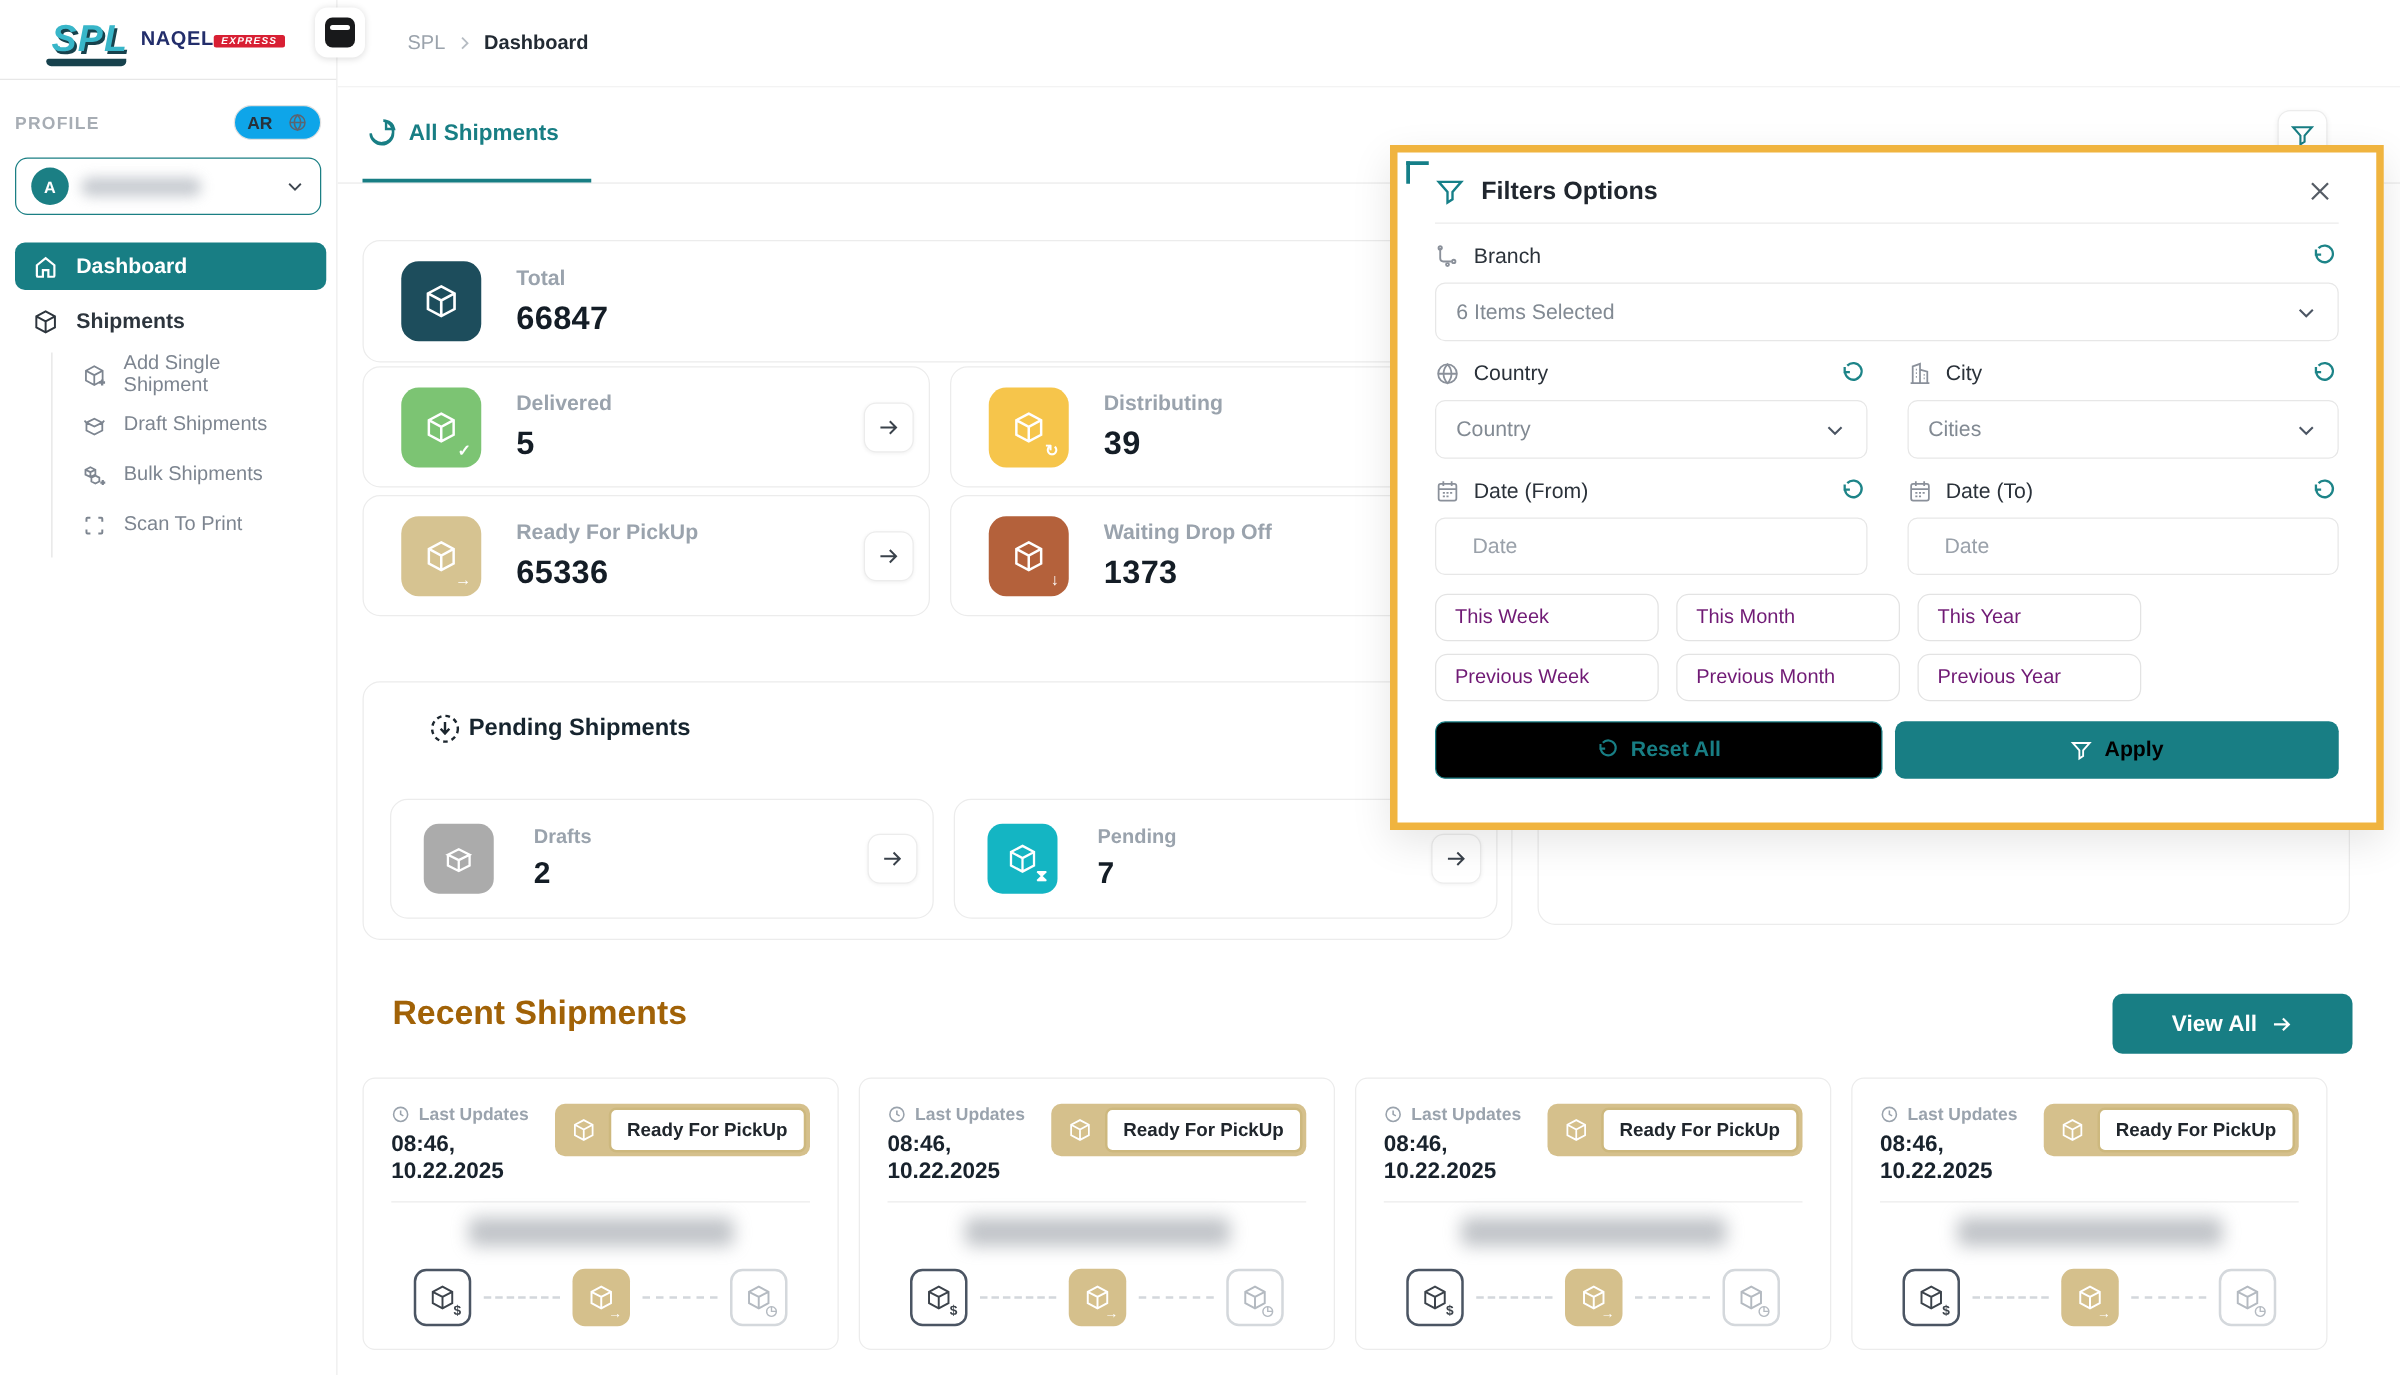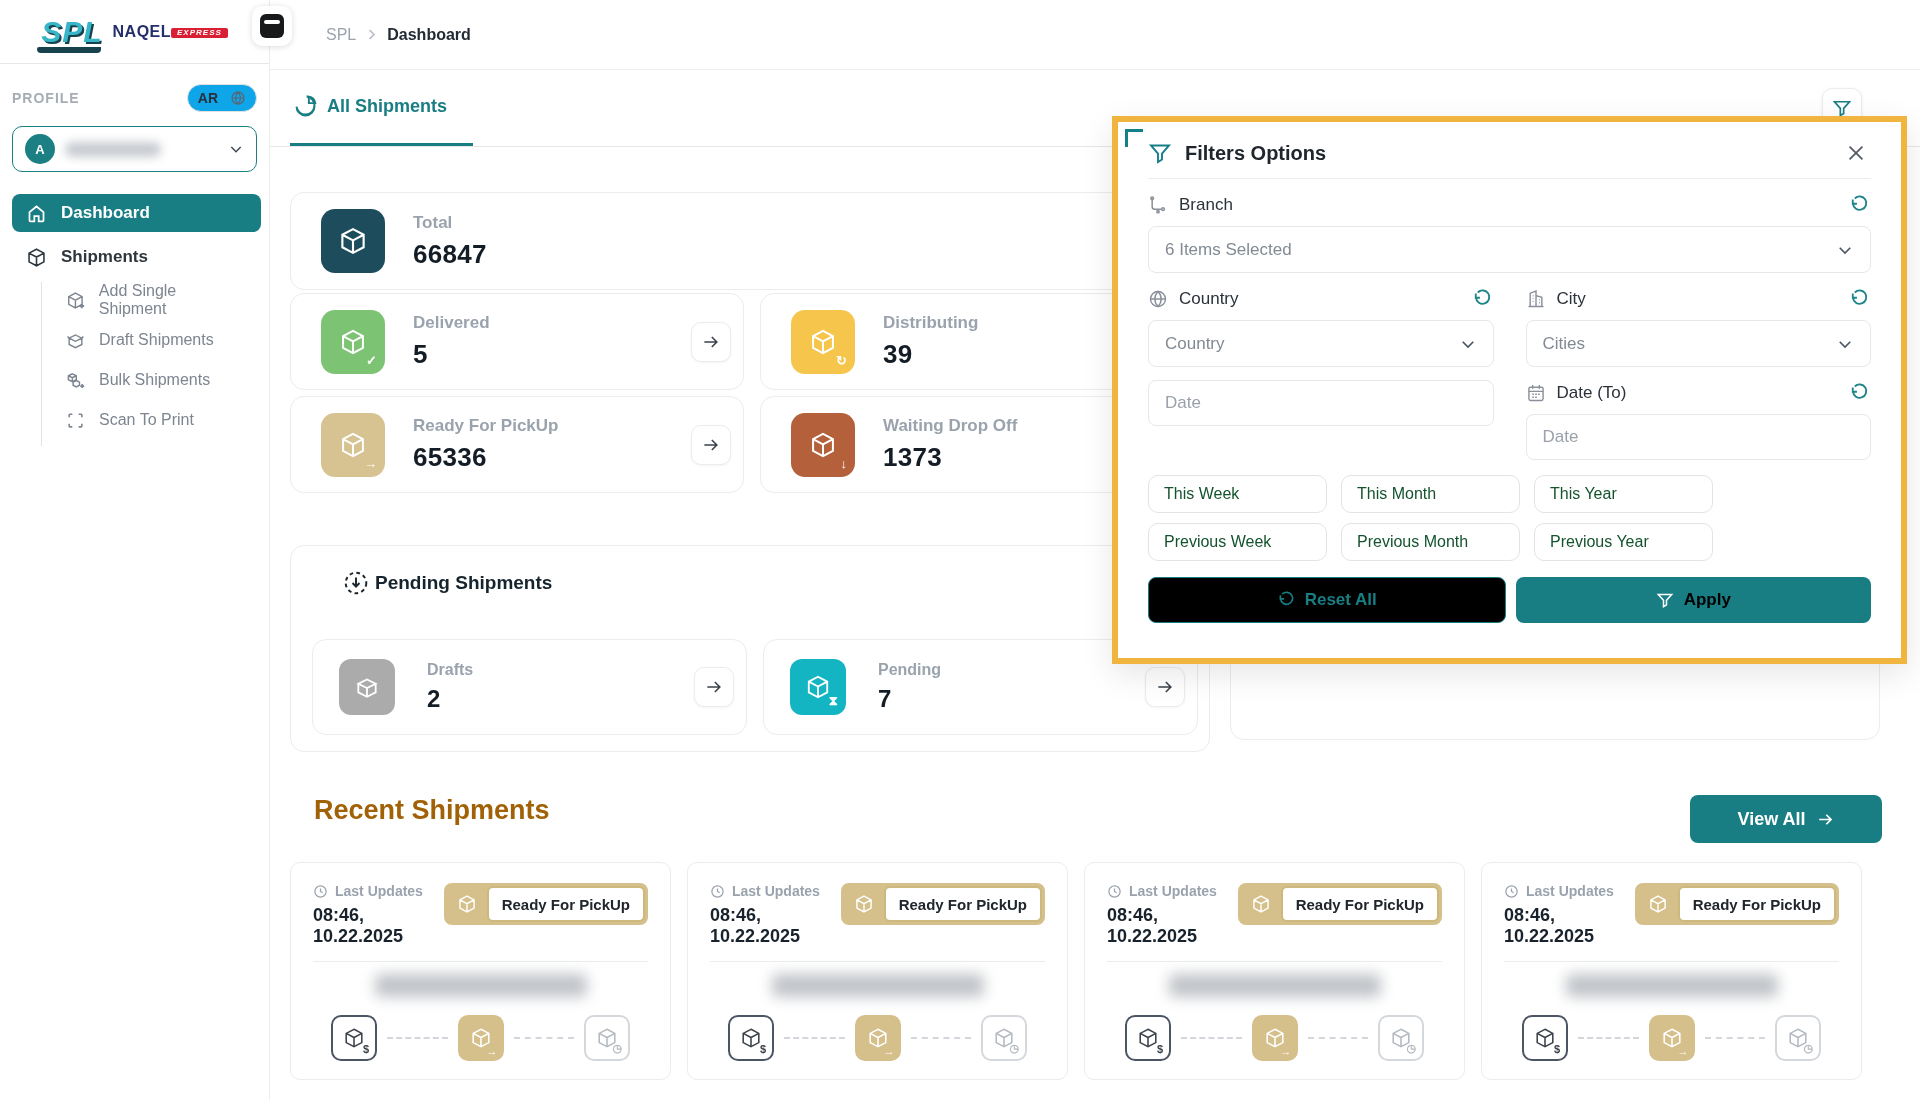--- a/index.html
+++ b/index.html
@@ -126,27 +126,27 @@
   .ftitle { font-size:20px; font-weight:700; color:#20262e; }
   .fclose { margin-left:auto; background:none; border:none; cursor:pointer; display:flex; padding:4px; }
   .fdiv { border-top:1px solid #ececec; margin-bottom:13px; }
   .flabel-row { display:flex; align-items:center; gap:11px; margin-bottom:8px; height:26px; }
   .flabel { font-size:17px; color:#2b323a; }
   .freset { margin-left:auto; background:none; border:none; cursor:pointer; display:flex; padding:2px; }
   .fselect { height:47px; border:1px solid #e7e7e7; border-radius:8px; display:flex; align-items:center;
              padding:0 16px; color:#828a93; font-size:17px; cursor:pointer; margin-bottom:13px;
              background:#fff; justify-content:space-between; }
   .fcols { display:grid; grid-template-columns:1fr 1fr; column-gap:32px; }
-  .finput { height:46px; border:1px solid #e7e7e7; border-radius:8px; padding:0 16px; font-size:17px;
+  .finput { height:46px; border:1px solid #e7e7e7; border-radius:8px; padding:0 29px; font-size:17px;
             color:#2b323a; width:100%; margin-bottom:13px; font-family:"Liberation Sans", sans-serif; }
   .finput::placeholder { color:#9aa1aa; }
   .quick-grid { width:565px; display:grid; grid-template-columns:repeat(3,1fr); gap:10px 14px;
                 margin:2px 0 16px 0; }
   .qbtn { height:38px; border:1px solid #e3e3e3; border-radius:10px; background:#fff; text-align:left;
-          padding:0 15px; font-size:16px; color:#14532d; cursor:pointer;
+          padding:0 15px; font-size:16px; color:#701a75; cursor:pointer;
           font-family:"Liberation Sans", sans-serif; }
   .fbottom { display:flex; gap:10px; }
   .reset-all-btn { flex:1; height:46px; border:1.5px solid #187e84; background:#000000; color:#187e84;
                    border-radius:8px; font-size:17px; font-weight:700; display:flex; align-items:center;
                    justify-content:center; gap:10px; cursor:pointer; font-family:"Liberation Sans", sans-serif; }
   .apply-btn { flex:1; height:46px; border:none; background:#187e84; color:#000000; border-radius:8px;
                font-size:17px; font-weight:700; display:flex; align-items:center; justify-content:center;
                gap:10px; cursor:pointer; font-family:"Liberation Sans", sans-serif; }
 
   svg { display:block; }
@@ -678,20 +678,34 @@
       </div>
       <div class="fselect">
         <span>Cities</span>
         <svg width="18" height="18" viewBox="0 0 24 24" fill="none" stroke="#4b5563" stroke-width="2.2">
             <path d="M5 9l7 7 7-7"></path>
           </svg>
       </div>
     </div>
 
     <div>
+      <div class="flabel-row">
+        <svg width="20" height="20" viewBox="0 0 24 24" fill="none" stroke="#8a909a" stroke-width="1.7">
+            <rect x="3.5" y="5" width="17" height="16" rx="2"></rect>
+            <path d="M8 2.5V7M16 2.5V7M3.5 10h17"></path>
+            <path d="M7.5 13.5h2M11 13.5h2M14.5 13.5h2M7.5 17h2M11 17h2"></path>
+          </svg>
+        <span class="flabel">Date (From)</span>
+        <button class="freset">
+          <svg width="20" height="20" viewBox="0 0 24 24" fill="none" stroke="#1d8488" stroke-width="2.2">
+              <path d="M4.5 5.5v5h5"></path>
+              <path d="M4.8 10.3a8 8 0 1 0 2.2-6.1"></path>
+            </svg>
+        </button>
+      </div>
       <input class="finput" placeholder="Date" style="">
     </div>
     <div>
       <div class="flabel-row">
         <svg width="20" height="20" viewBox="0 0 24 24" fill="none" stroke="#8a909a" stroke-width="1.7">
             <rect x="3.5" y="5" width="17" height="16" rx="2"></rect>
             <path d="M8 2.5V7M16 2.5V7M3.5 10h17"></path>
             <path d="M7.5 13.5h2M11 13.5h2M14.5 13.5h2M7.5 17h2M11 17h2"></path>
           </svg>
         <span class="flabel">Date (To)</span>

